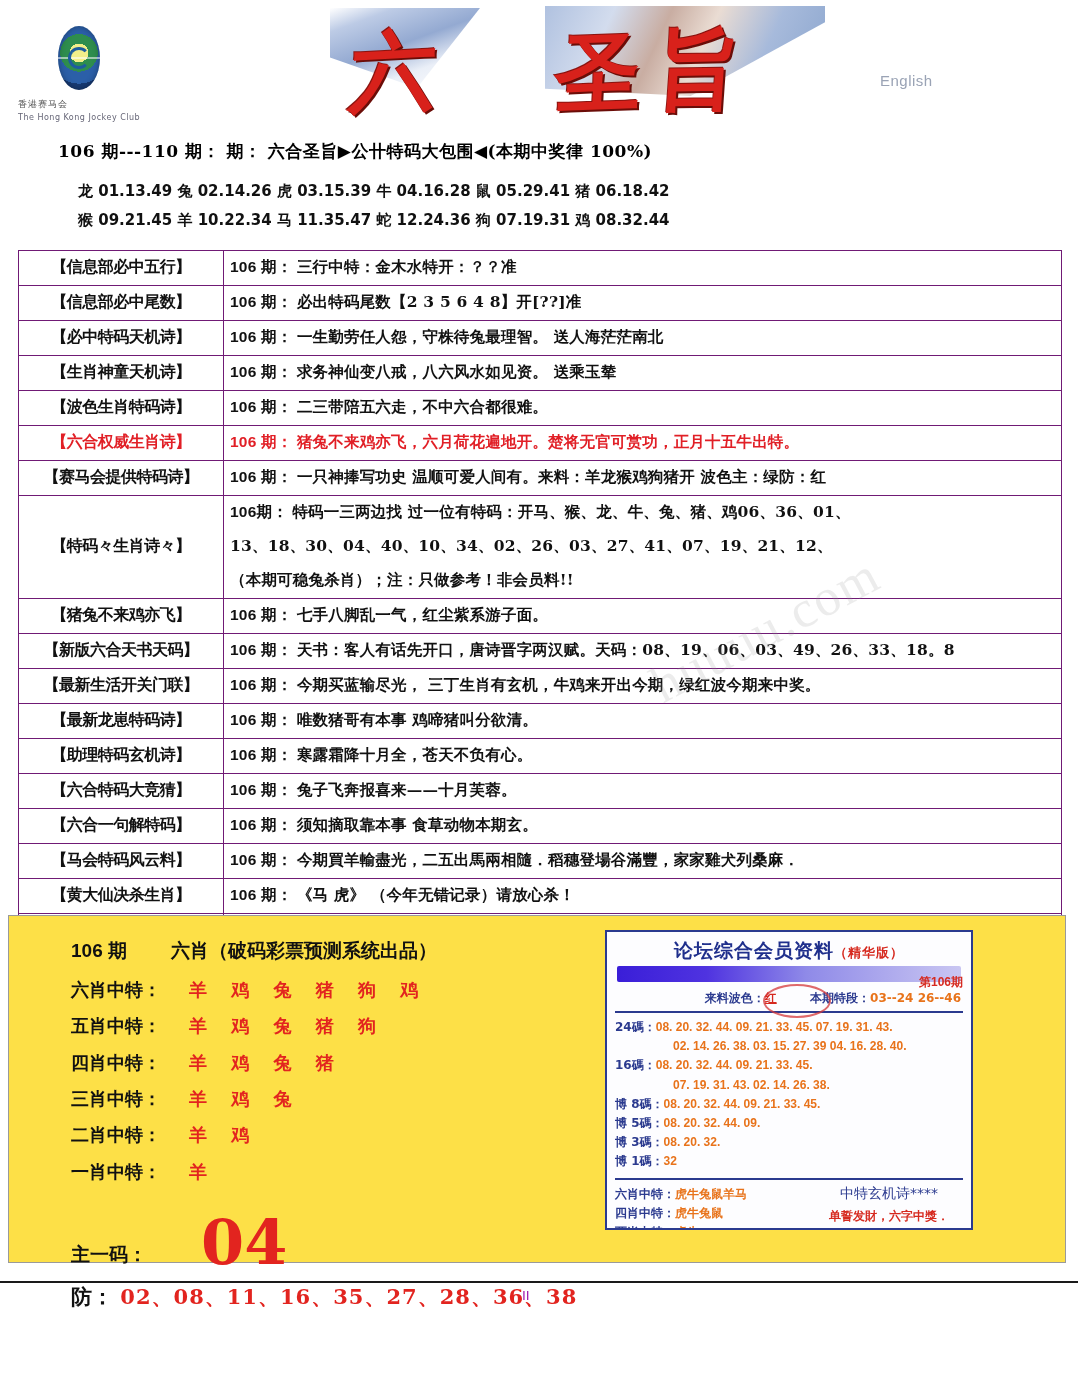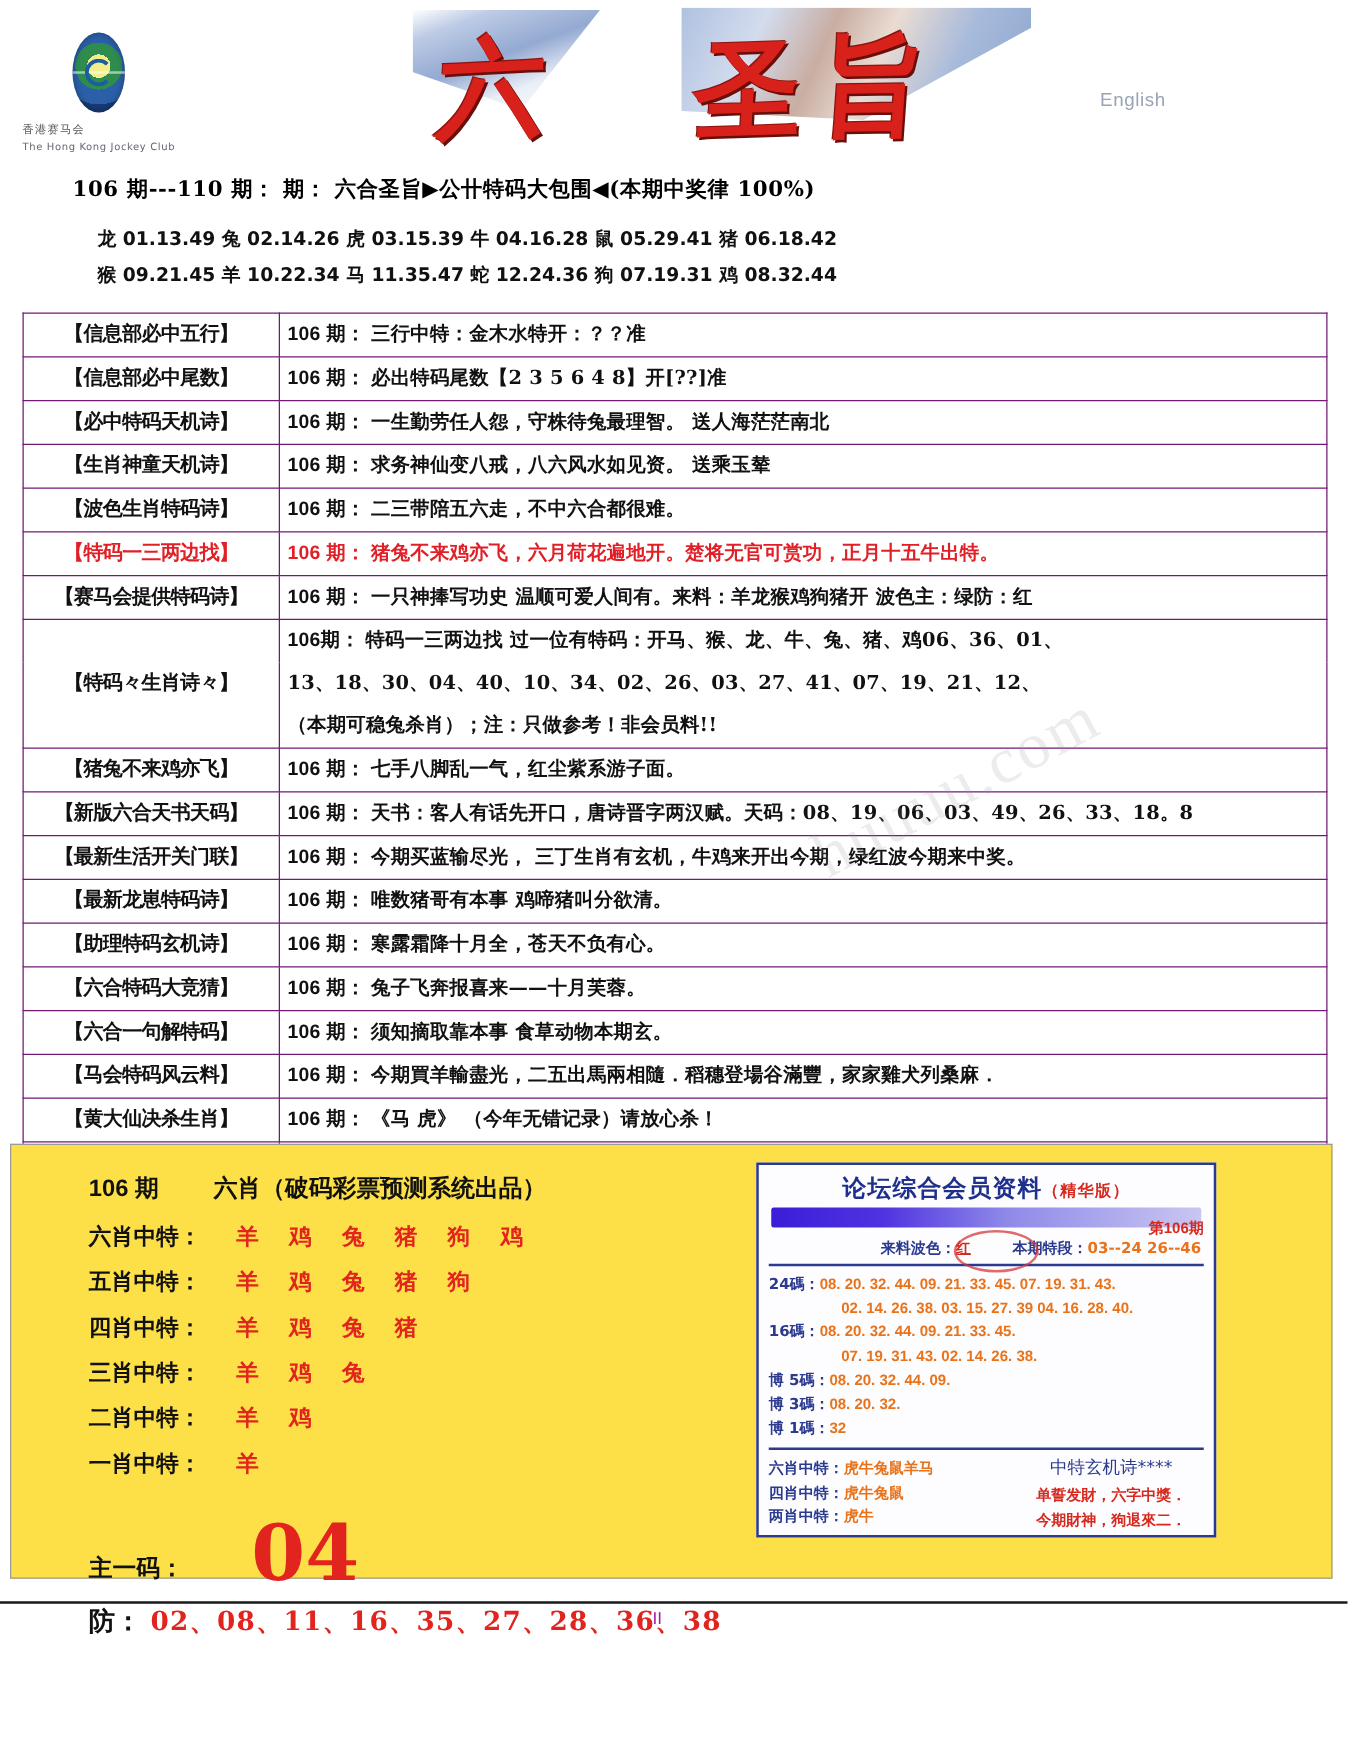--- a/index.html
+++ b/index.html
@@ -205,21 +205,21 @@
         </tr>
         <tr>
           <td class="lbl">【生肖神童天机诗】</td>
           <td class="val"><span class="pfx">106 期： </span>求务神仙变八戒，八六风水如见资。 送乘玉辇</td>
         </tr>
         <tr>
           <td class="lbl">【波色生肖特码诗】</td>
           <td class="val"><span class="pfx">106 期： </span>二三带陪五六走，不中六合都很难。</td>
         </tr>
         <tr class="red">
-          <td class="lbl">【特码一三两边找】</td>
+          <td class="lbl">【六合权威生肖诗】</td>
           <td class="val"><span class="pfx">106 期： </span>猪兔不来鸡亦飞，六月荷花遍地开。楚将无官可赏功，正月十五牛出特。</td>
         </tr>
         <tr>
           <td class="lbl">【赛马会提供特码诗】</td>
           <td class="val"><span class="pfx">106 期： </span>一只神捧写功史 温顺可爱人间有。来料：羊龙猴鸡狗猪开 波色主：绿防：红</td>
         </tr>
         <tr>
           <td class="lbl" rowspan="3">【特码々生肖诗々】</td>
           <td class="val" style="border-bottom: none; margin-left: 28px;"><span class="pfx">106期： </span>特码一三两边找 过一位有特码：开马、猴、龙、牛、兔、猪、鸡06、36、01、</td>
         </tr>
@@ -327,20 +327,21 @@
         <span>来料波色：</span><span class="red">红</span>
         &nbsp;&nbsp;&nbsp;&nbsp;&nbsp;&nbsp;
         <span>本期特段：</span><span class="org">03--24 26--46</span>
       </div>
       <hr class="ib-hr">
       <div id="ib-codes">
           <div class="ib-row"><span>24碼：</span><span class="nums">08. 20. 32. 44. 09. 21. 33. 45. 07. 19. 31. 43.</span></div>
           <div class="ib-row ib-ind"><span class="nums">02. 14. 26. 38. 03. 15. 27. 39 04. 16. 28. 40.</span></div>
           <div class="ib-row"><span>16碼：</span><span class="nums">08. 20. 32. 44. 09. 21. 33. 45.</span></div>
           <div class="ib-row ib-ind"><span class="nums">07. 19. 31. 43. 02. 14. 26. 38.</span></div>
+          <div class="ib-row"><span>博 8碼：</span><span class="nums">08. 20. 32. 44. 09. 21. 33. 45.</span></div>
           <div class="ib-row"><span>博 5碼：</span><span class="nums">08. 20. 32. 44. 09.</span></div>
           <div class="ib-row"><span>博 3碼：</span><span class="nums">08. 20. 32.</span></div>
           <div class="ib-row"><span>博 1碼：</span><span class="nums">32</span></div>
         </div>
       <hr class="ib-hr2">
       <div class="ib-bot">
         <div class="ib-bl" id="ib-bottom-rows">
             <div class="ib-row"><span>六肖中特：</span><span class="nums">虎牛兔鼠羊马</span></div>
             <div class="ib-row"><span>四肖中特：</span><span class="nums">虎牛兔鼠</span></div>
             <div class="ib-row"><span>两肖中特：</span><span class="nums">虎牛</span></div>

